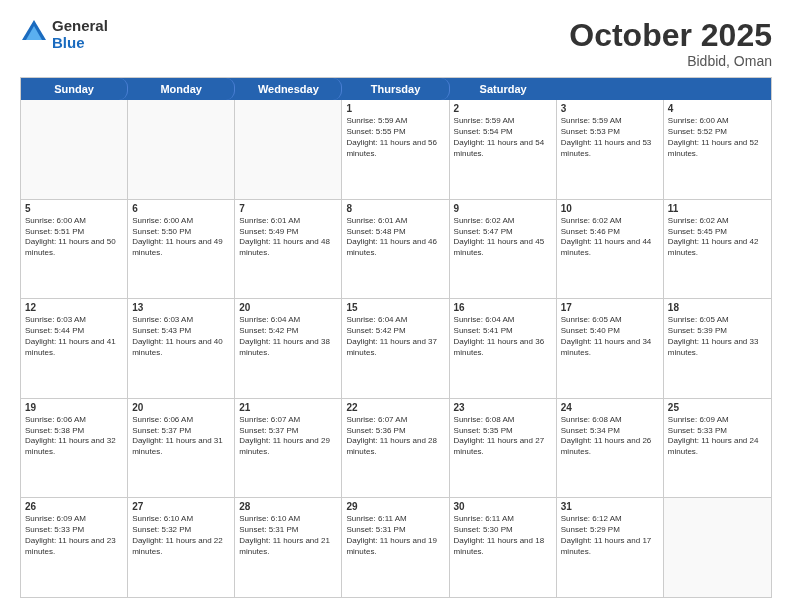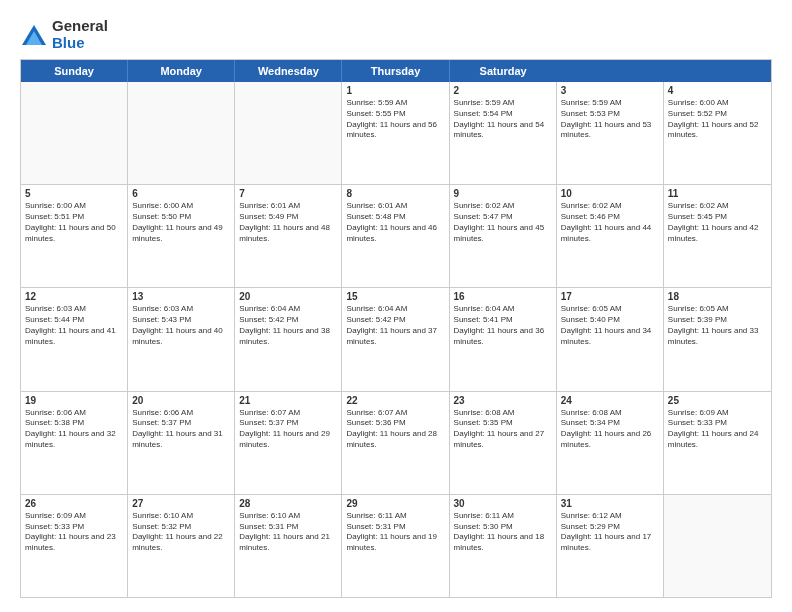--- a/index.html
+++ b/index.html
@@ -18,21 +18,21 @@
       flex-direction: column;
     }
     .header {
       display: flex;
       justify-content: space-between;
       align-items: flex-start;
       margin-bottom: 8px;
     }
     .logo {
       display: flex;
-      align-items: flex-end;
+      align-items: flex-start;
       gap: 4px;
     }
     .logo-text {
       display: flex;
       flex-direction: column;
       line-height: 1.1;
     }
     .logo-general {
       font-size: 15px;
       font-weight: bold;
@@ -71,20 +71,21 @@
       grid-template-columns: repeat(7, 1fr);
       background: #2563b0;
     }
     .cal-header-cell {
       color: #fff;
       font-size: 11px;
       font-weight: bold;
       text-align: center;
       padding: 5px 2px;
       border-right: 1px solid #4a7fd4;
+      border-radius: 9px;
     }
     .cal-header-cell:last-child { border-right: none; }
     .cal-body {
       display: flex;
       flex-direction: column;
       flex: 1;
     }
     .cal-row {
       display: grid;
       grid-template-columns: repeat(7, 1fr);
@@ -122,20 +123,24 @@
     <div class="logo">
       <svg class="logo-icon" viewBox="0 0 28 28">
         <polygon points="14,2 26,22 2,22" fill="#1a6bbf"></polygon>
         <polygon points="14,8 22,22 6,22" fill="#5aaff0"></polygon>
       </svg>
       <div class="logo-text">
         <span class="logo-general">General</span>
         <span class="logo-blue">Blue</span>
       </div>
     </div>
+    <div class="title-block">
+      <div class="month-title">October 2025</div>
+      <div class="subtitle">Bidbid, Oman</div>
+    </div>
   </div>
 
   <div class="calendar">
     <div class="cal-header-row" id="cal-header">
         <div class="cal-header-cell">Sunday</div>
         <div class="cal-header-cell">Monday</div>
         <div class="cal-header-cell">Wednesday</div>
         <div class="cal-header-cell">Thursday</div>
         <div class="cal-header-cell">Saturday</div>
       </div>

